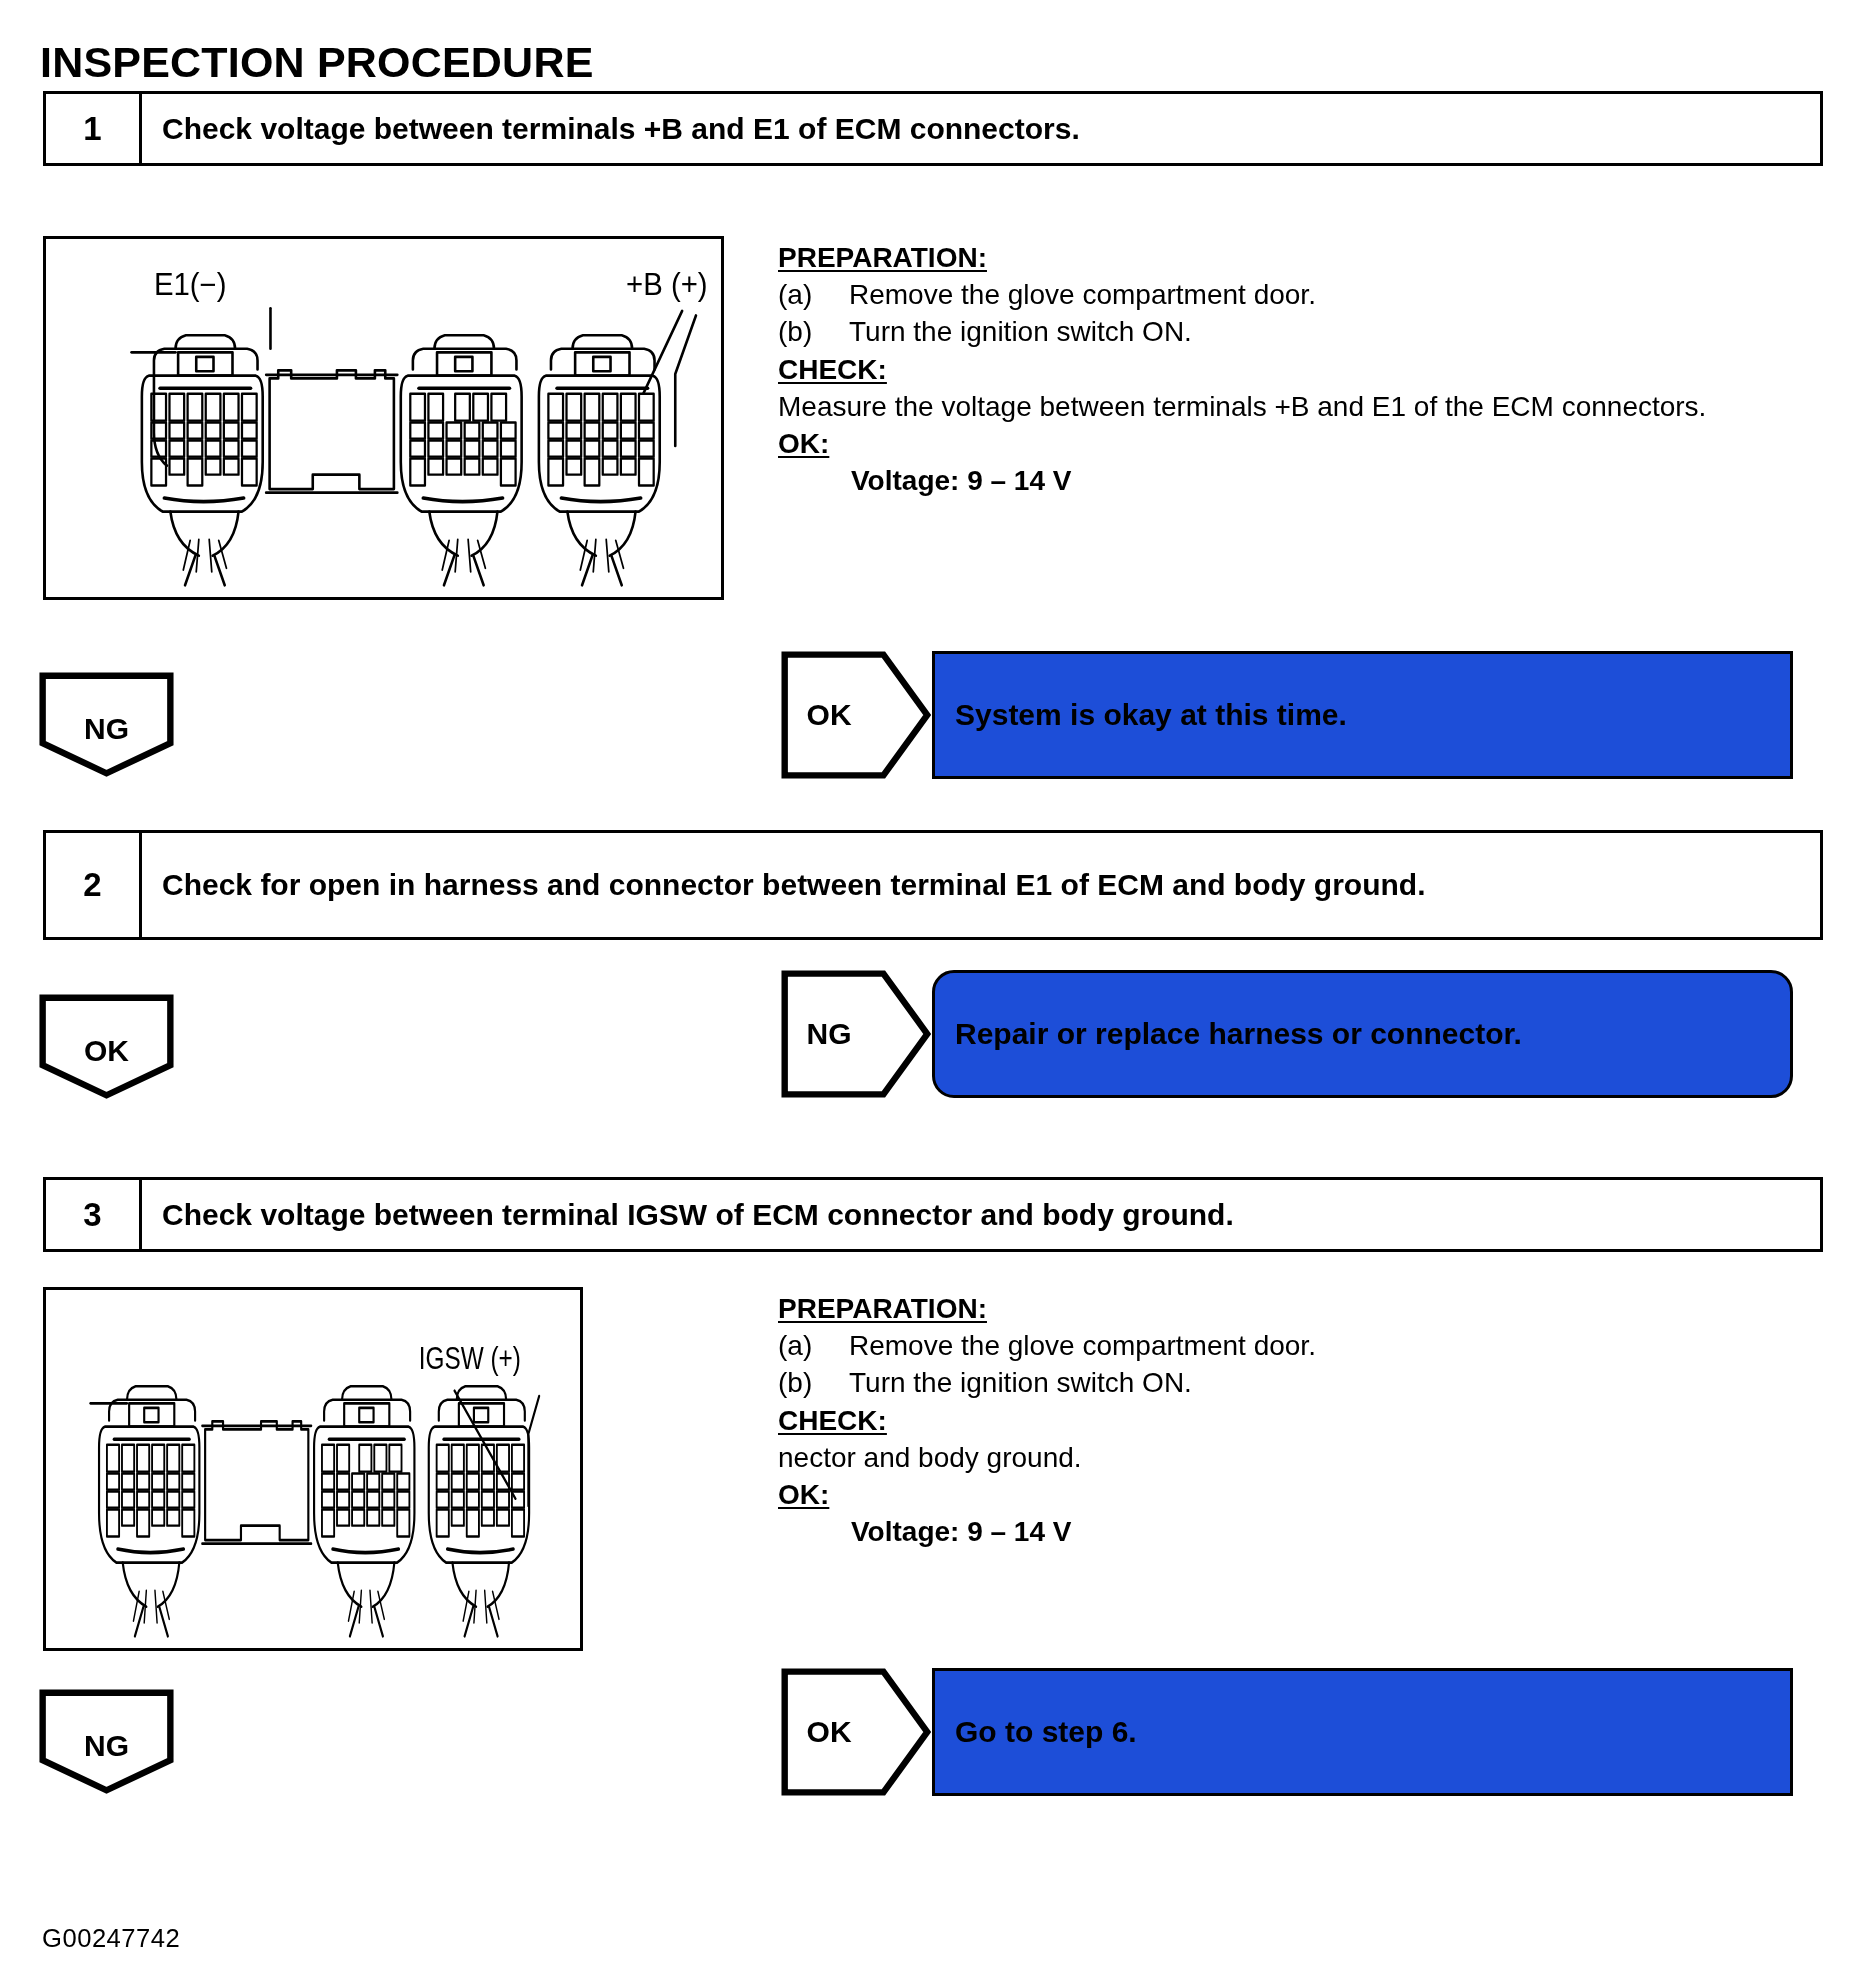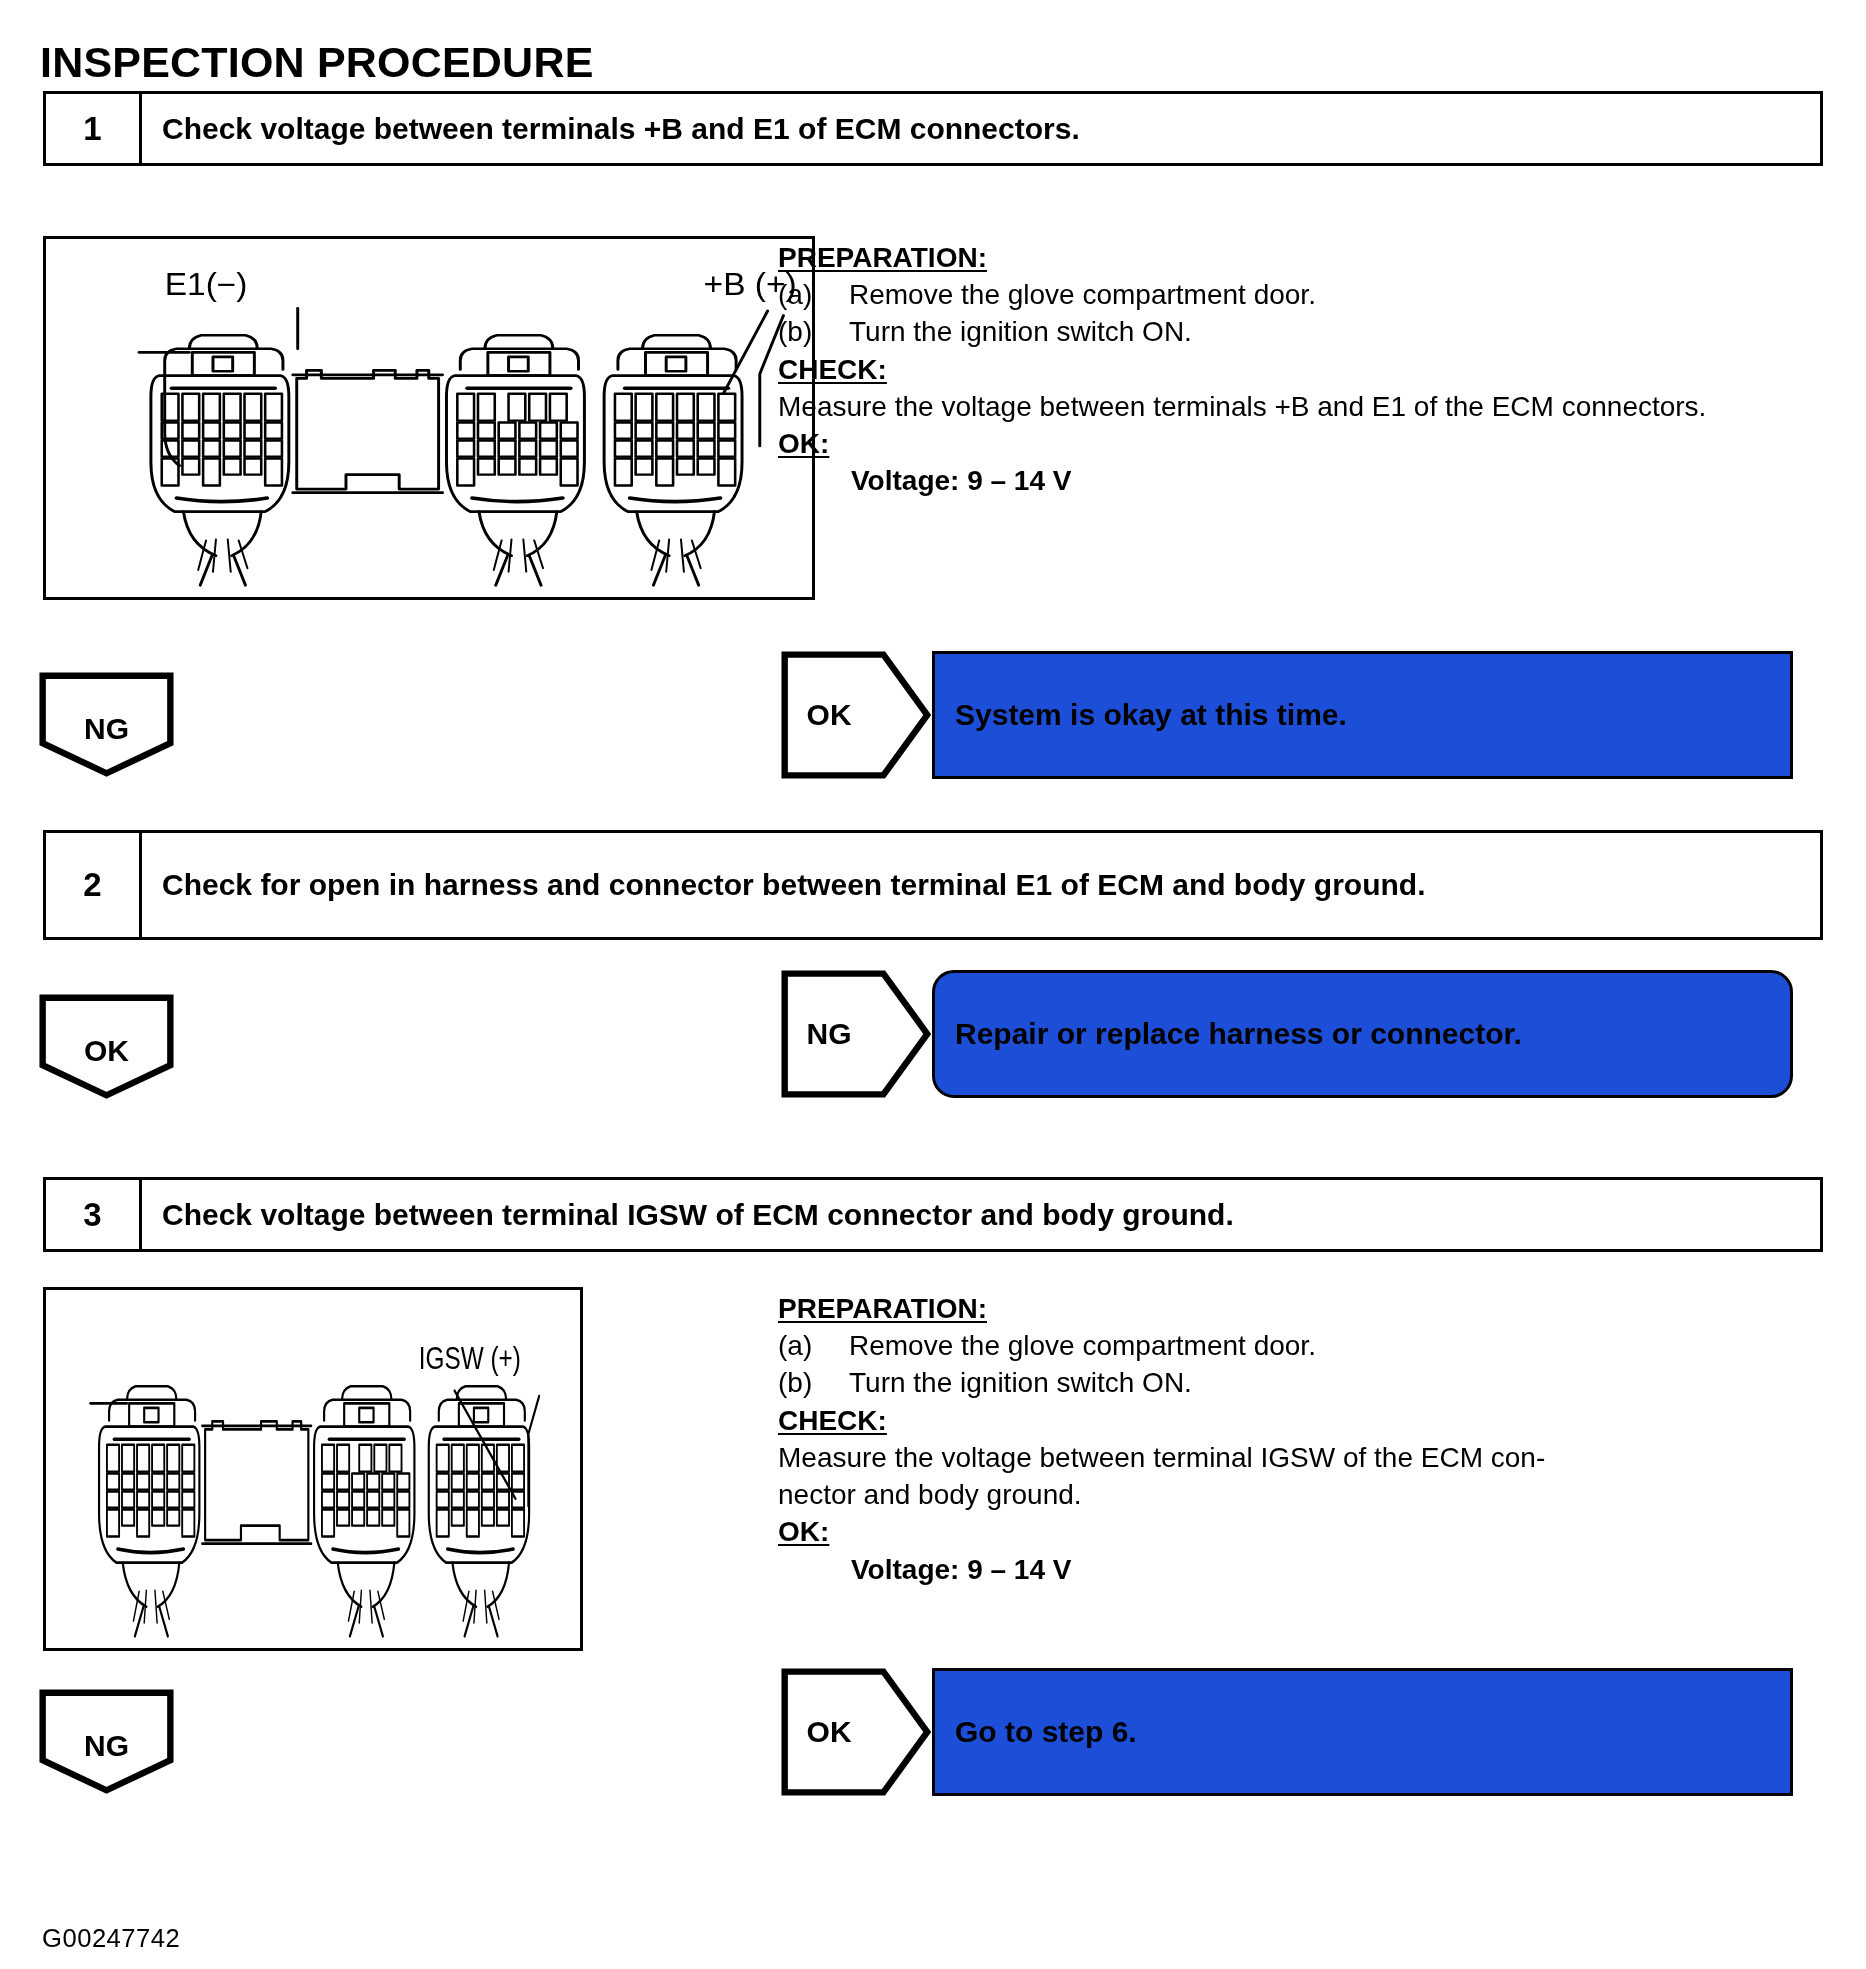--- a/index.html
+++ b/index.html
@@ -155,21 +155,21 @@
 </head>
 <body>
 
 <div class="page-title">INSPECTION PROCEDURE</div>
 
 <div class="step-bar" style="left:43px; top:91px; width:1780px; height:75px;">
   <div class="step-num">1</div>
   <div class="step-text">Check voltage between terminals +B and E1 of ECM connectors.</div>
 </div>
 
-<div class="diagram-box" style="left:43px; top:236px; width:772px; height:364px;padding-left:32px;">
+<div class="diagram-box" style="left:43px; top:236px; width:681px; height:364px;padding-left:32px;">
   <svg viewBox="0 0 745 398" preserveAspectRatio="none" aria-hidden="true">
     <g fill="none" stroke="#000" stroke-width="3" stroke-linejoin="round" stroke-linecap="round">
 
       <path d="M88 145 L88 135 Q88 124 100 122 L196 122 Q208 124 208 135 L208 145
                M88 145 L88 215 Q88 240 103 252 L103 252"></path>
       <path d="M82 152 Q74 154 74 175 L74 248 Q74 290 98 303 L190 303 Q214 290 214 248
                L214 175 Q214 154 206 152 Z"></path>
 
       <path d="M113 122 Q113 110 125 107 L170 107 Q182 110 182 122"></path>
       <rect x="116" y="126" width="63" height="26"></rect>
@@ -498,21 +498,20 @@
   <span class="hdr">PREPARATION:</span>
   <div class="sub-row">
     <span class="sub-tag">(a)</span>
     <span class="sub-txt">Remove the glove compartment door.</span>
   </div>
   <div class="sub-row">
     <span class="sub-tag">(b)</span>
     <span class="sub-txt">Turn the ignition switch ON.</span>
   </div>
   <span class="hdr">CHECK:</span>
-  <p>Measure the voltage between terminal IGSW of the ECM con-</p>
   <p>nector and body ground.</p>
   <span class="hdr">OK:</span>
   <span class="spec">Voltage: 9 – 14 V</span>
 </div>
 
 <div class="judge-down" style="left:39px; top:1689px; width:135px; height:105px;">
   <svg viewBox="0 0 148 115" width="135" height="105" aria-hidden="true">
     <path d="M4 4 L144 4 L144 78 L74 111 L4 78 Z" fill="#fff" stroke="#000" stroke-width="7" stroke-linejoin="miter"></path>
   </svg>
   <span class="lbl">NG</span>

